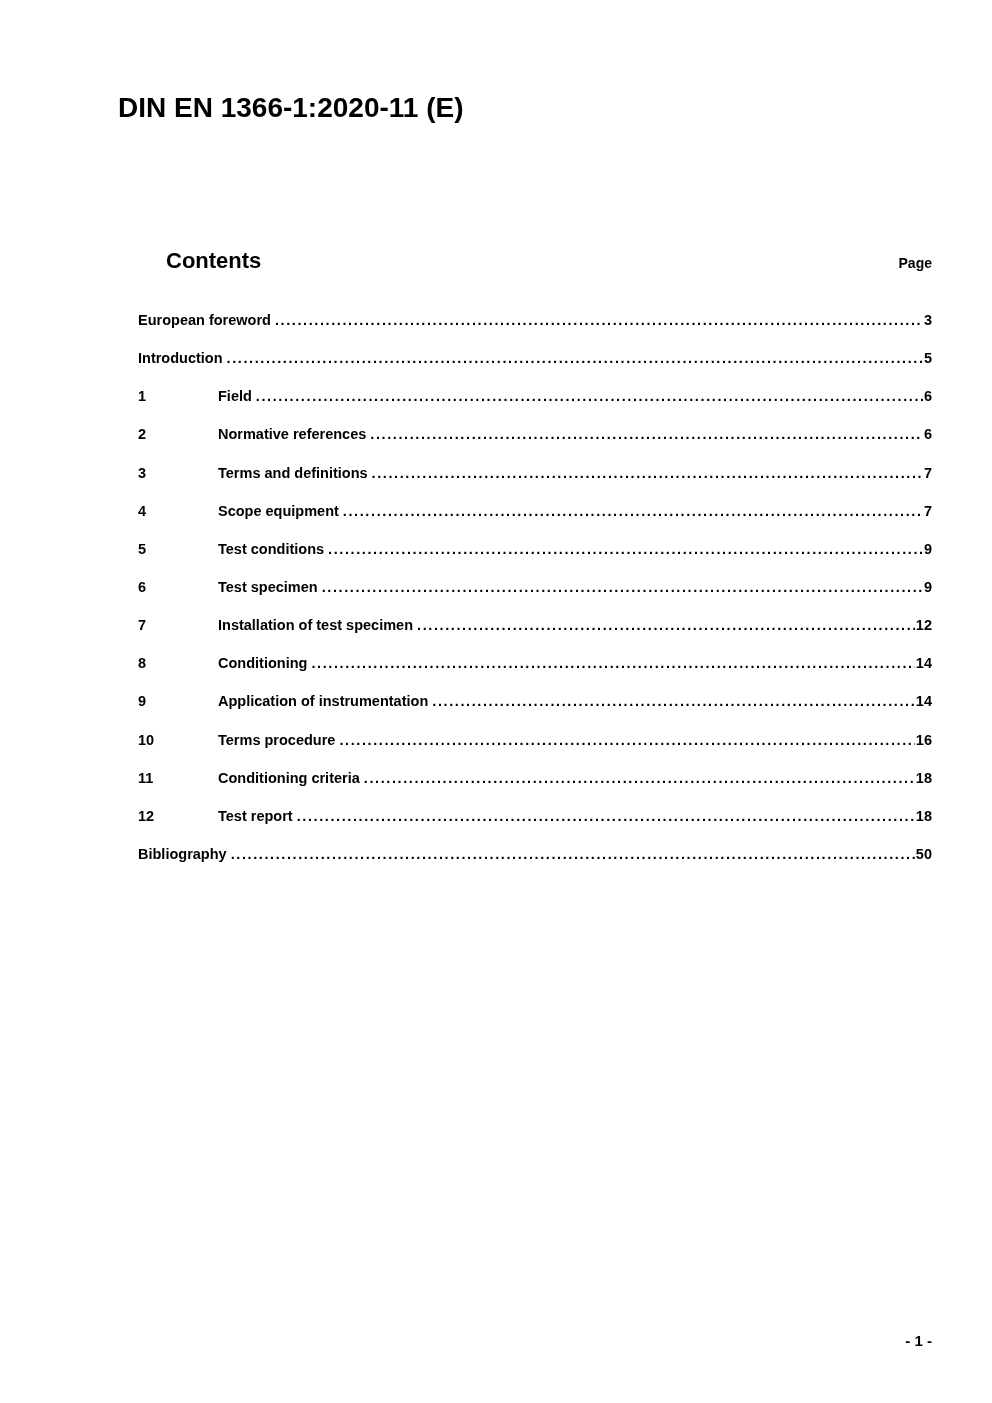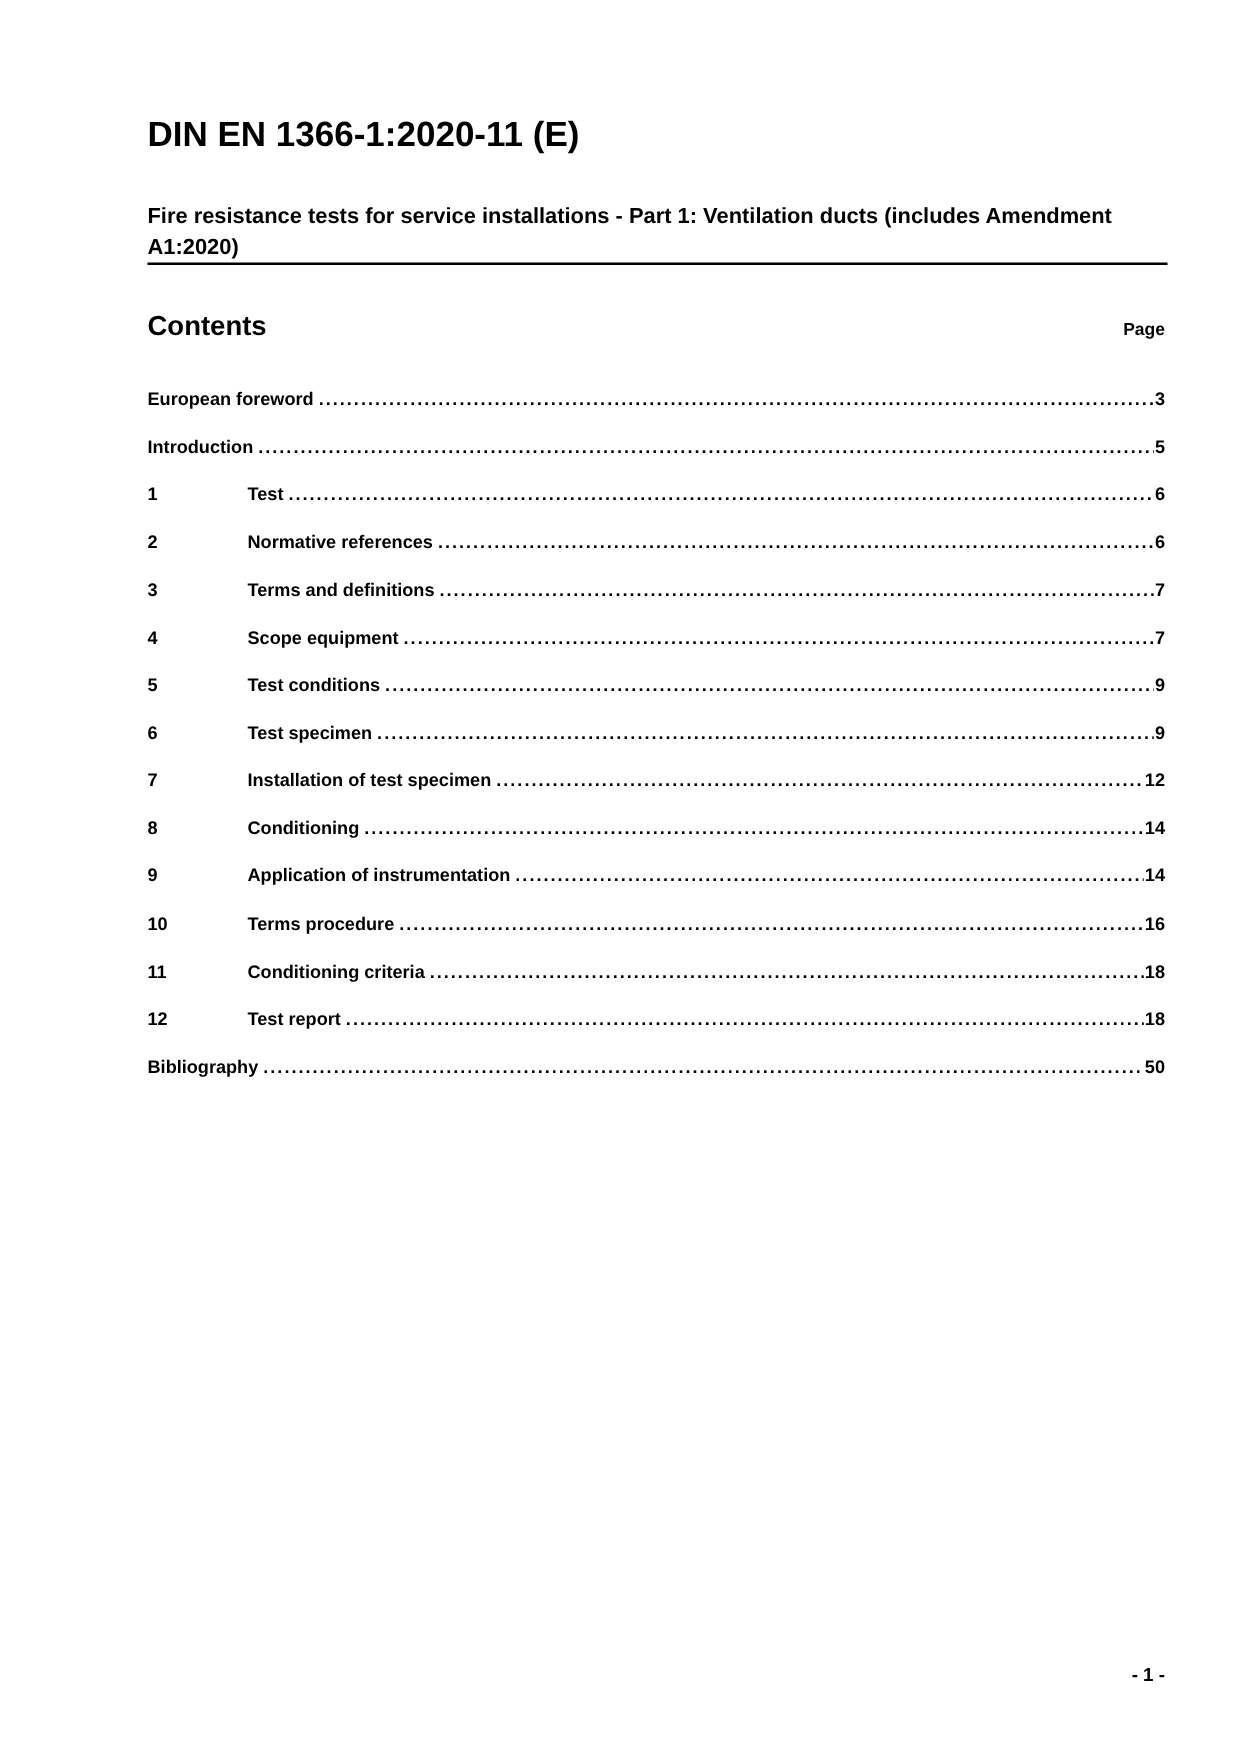--- a/index.html
+++ b/index.html
@@ -38,37 +38,39 @@
     left: 118px;
     top: 248px;
     width: 814px;
     display: flex;
     justify-content: space-between;
     align-items: baseline;
   }
   .contents-title {
     font-size: 22px;
     font-weight: 700;
+    margin-left: 48px;
   }
   .page-col-label {
     font-size: 14px;
     font-weight: 700;
   }
   .toc {
     position: absolute;
     left: 118px;
     top: 312px;
     width: 814px;
   }
   .toc-row {
     display: flex;
     align-items: baseline;
     height: 38.15px;
     font-size: 14.5px;
     font-weight: 700;
+    margin-left: 20px;
   }
   .toc-num {
     flex: 0 0 80px;
   }
   .toc-label {
     flex: 0 0 auto;
     white-space: nowrap;
   }
   .toc-dots {
     flex: 1 1 auto;
@@ -92,21 +94,20 @@
     font-weight: 700;
   }
 </style>
 </head>
 <body>
 
 <main class="page">
 
   <h1 class="doc-title">DIN EN 1366-1:2020-11 (E)</h1>
 
-  <h2 class="doc-subtitle">Fire resistance tests for service installations - Part 1: Ventilation ducts (includes Amendment A1:2020)</h2>
 
   <div class="contents-head">
     <span class="contents-title">Contents</span>
     <span class="page-col-label">Page</span>
   </div>
 
   <nav class="toc" id="toc">
   <div class="toc-row">
 
     <span class="toc-label">European foreword</span>
@@ -116,21 +117,21 @@
 
   <div class="toc-row">
 
     <span class="toc-label">Introduction</span>
     <span class="toc-dots"></span>
     <span class="toc-page">5</span>
   </div>
 
   <div class="toc-row">
     <span class="toc-num">1</span>
-    <span class="toc-label">Test</span>
+    <span class="toc-label">Field</span>
     <span class="toc-dots"></span>
     <span class="toc-page">6</span>
   </div>
 
   <div class="toc-row">
     <span class="toc-num">2</span>
     <span class="toc-label">Normative references</span>
     <span class="toc-dots"></span>
     <span class="toc-page">6</span>
   </div>

